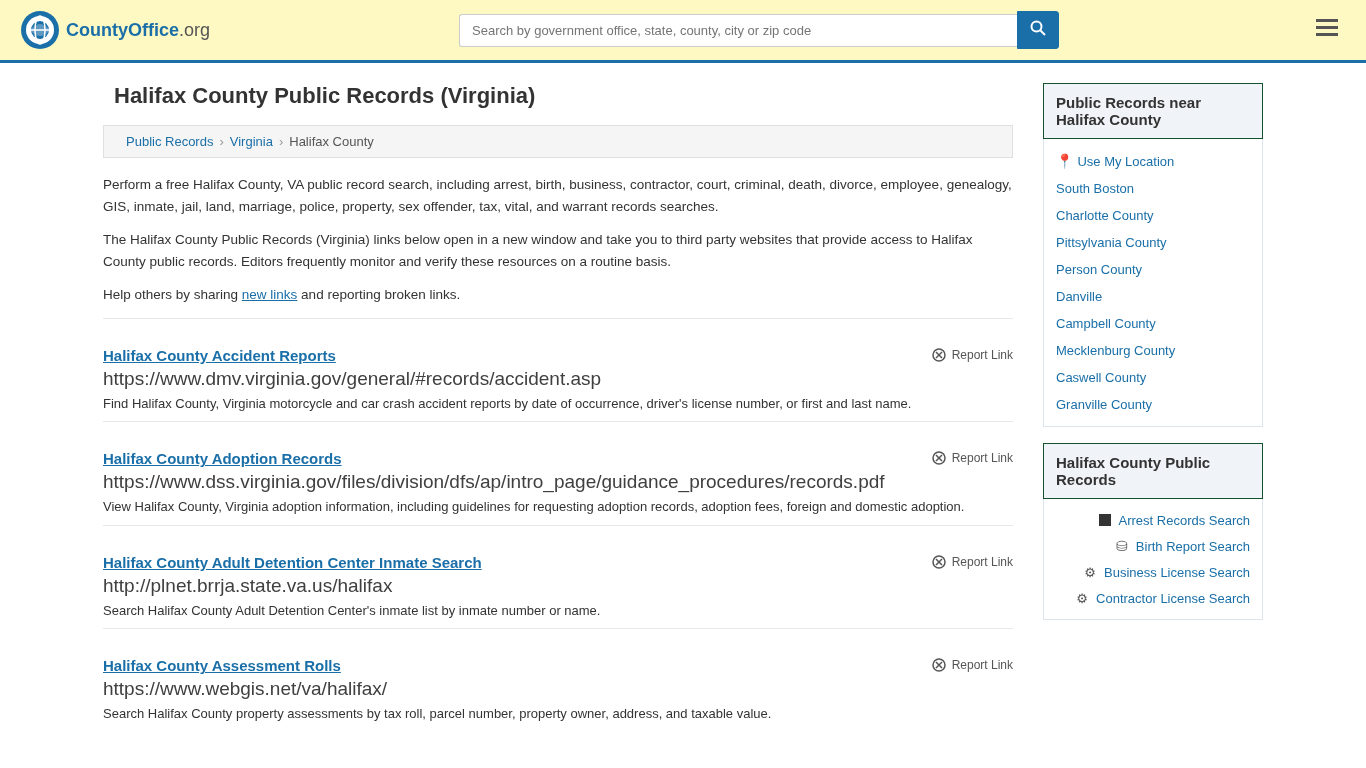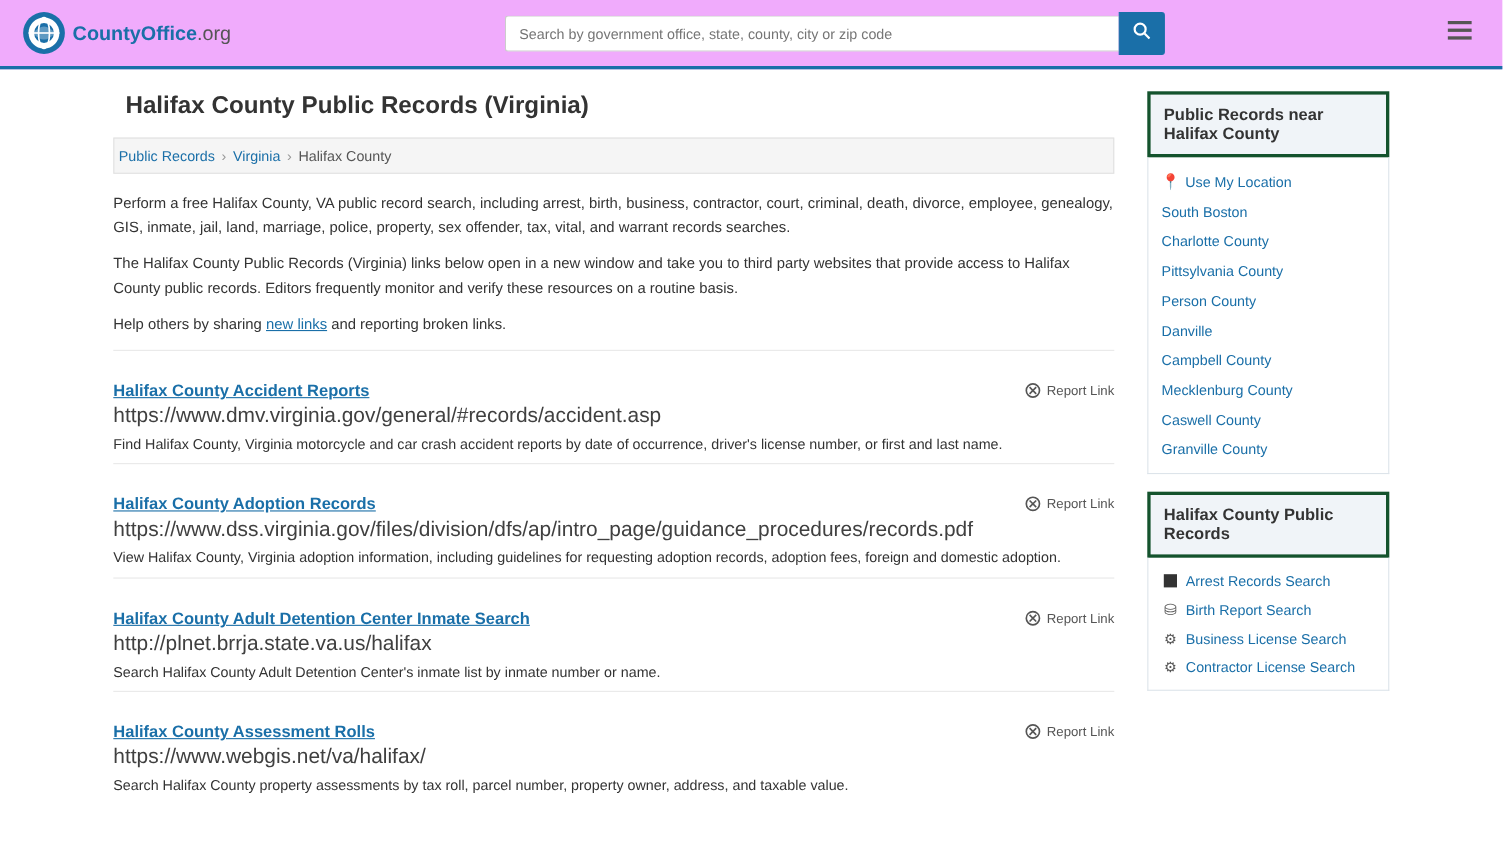--- a/index.html
+++ b/index.html
@@ -1,20 +1,20 @@
 <!DOCTYPE html>
 <html><head>
   <meta charset="utf-8">
   <style>
     * { box-sizing: border-box; margin: 0; padding: 0; }
     body { font-family: Arial, sans-serif; font-size: 14px; color: #333; background: #fff; }
 
     
     #header {
-      background: #f0abfc;
+      background: #fef9c3;
       border-bottom: 3px solid #1a6fa8;
       padding: 10px 20px;
       display: flex;
       align-items: center;
       justify-content: space-between;
     }
     #logo-area {
       display: flex;
       align-items: center;
       gap: 6px;
@@ -90,21 +90,21 @@
       font-weight: bold;
       color: #333;
       margin-bottom: 16px;
       margin-left: 11px;
     }
 
     
     #breadcrumb {
       background: #f5f5f5;
       border: 1px solid #e0e0e0;
-      padding: 8px 4px;
+      padding: 8px 22px;
       font-size: 13px;
       color: #555;
       margin-bottom: 16px;
       display: flex;
       align-items: center;
       gap: 6px;
     }
     #breadcrumb a {
       color: #1a6fa8;
       text-decoration: none;
@@ -165,21 +165,21 @@
       line-height: 1.5;
     }
 
     
     .sidebar-section-title {
       font-size: 15px;
       font-weight: bold;
       color: #333;
       background: #f0f4f8;
       padding: 10px 12px;
-      border: 3px solid #14532d;
+      border: 1px solid #14532d;
       margin-bottom: 0;
     }
     .sidebar-list {
       border: 1px solid #dde4ea;
       border-top: none;
       padding: 8px 0;
       margin-bottom: 16px;
     }
     .sidebar-item {
       padding: 6px 12px;
@@ -205,20 +205,21 @@
       text-decoration: none;
     }
 
     
     .pr-item {
       display: flex;
       align-items: center;
       gap: 6px;
       padding: 5px 12px;
       font-size: 13px;
+      justify-content: flex-end;
     }
     .pr-item a {
       color: #1a6fa8;
       text-decoration: none;
     }
     .pr-icon {
       width: 16px;
       height: 16px;
       flex-shrink: 0;
       display: flex;

